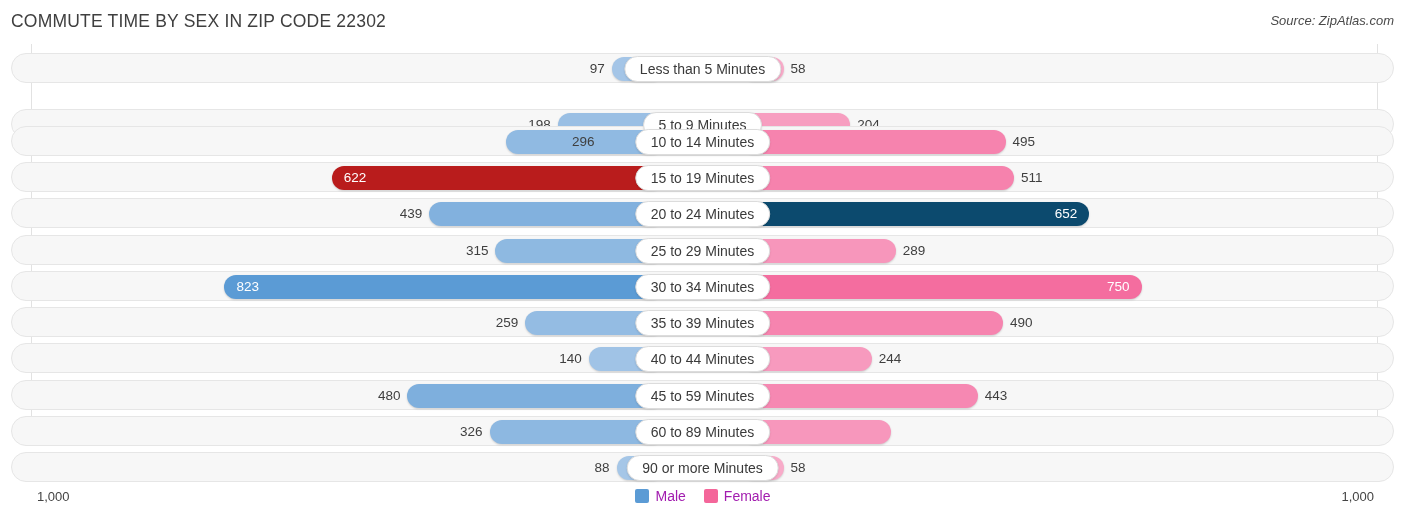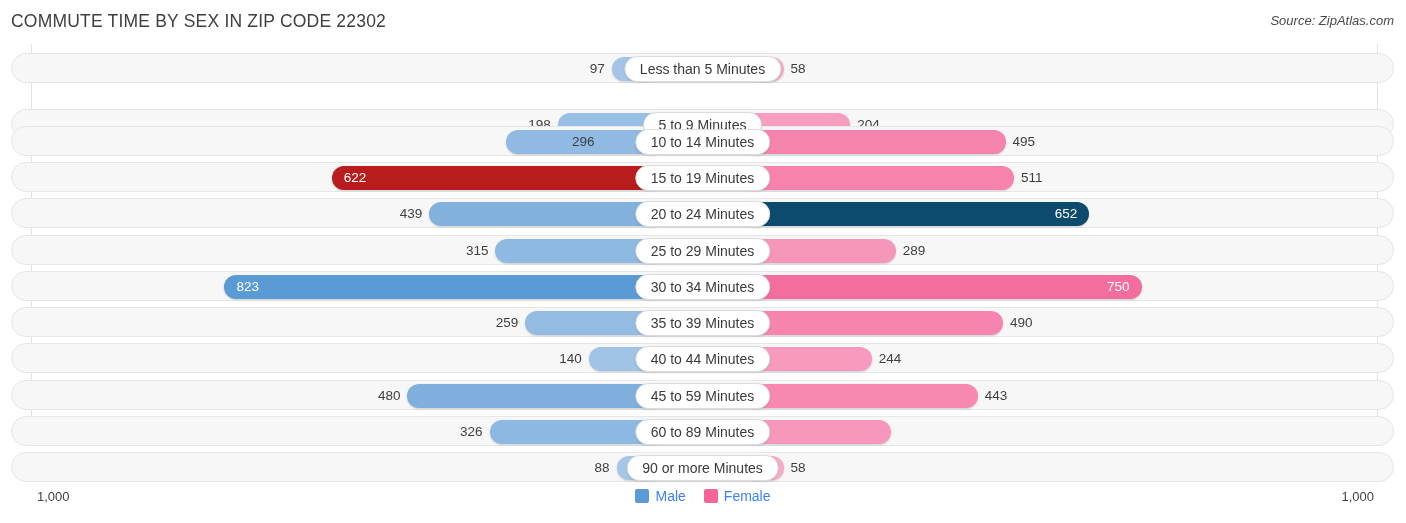--- a/index.html
+++ b/index.html
@@ -142,21 +142,21 @@
     align-items: center;
     gap: 6px;
   }
   .legend-swatch {
     width: 14px; height: 14px;
     border-radius: 2px;
     display: inline-block;
   }
   .legend-text {
     font-size: 14px;
-    color: #3b82f6;
+    color: #a21caf;
   }
 </style>
 </head>
 <body>
 
 <div id="header">
   <div id="chart-title">COMMUTE TIME BY SEX IN ZIP CODE 22302</div>
   <div id="source-label">Source: ZipAtlas.com</div>
 </div>
 

